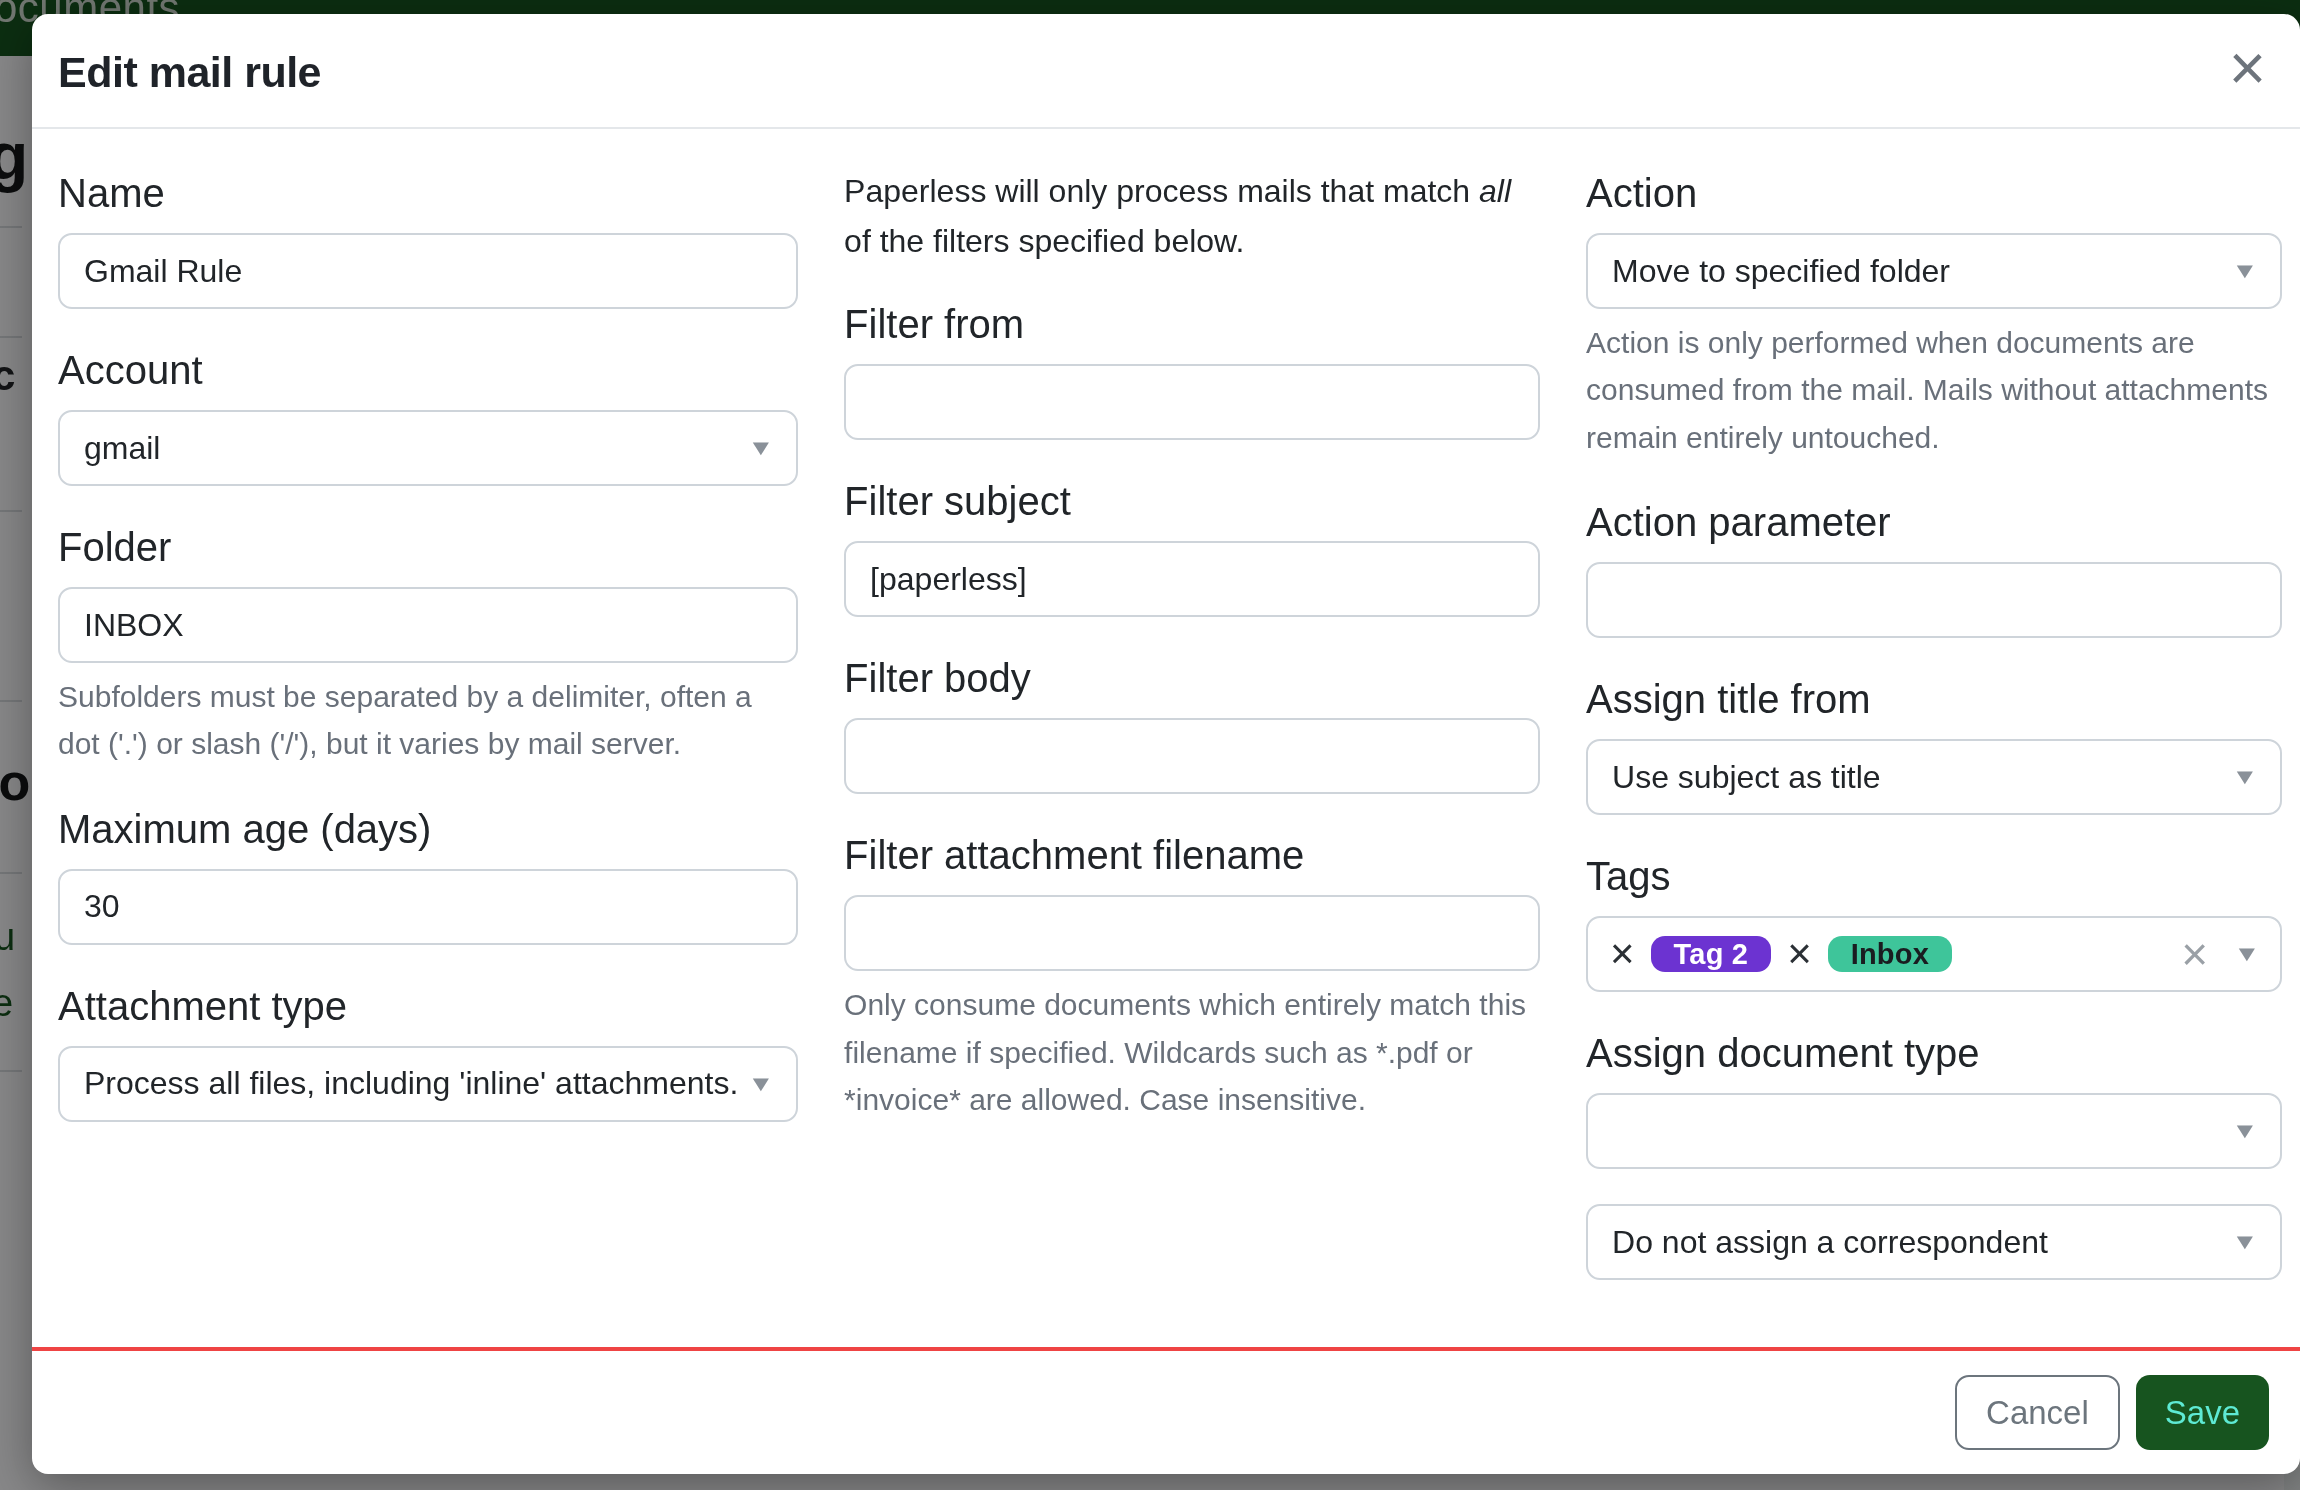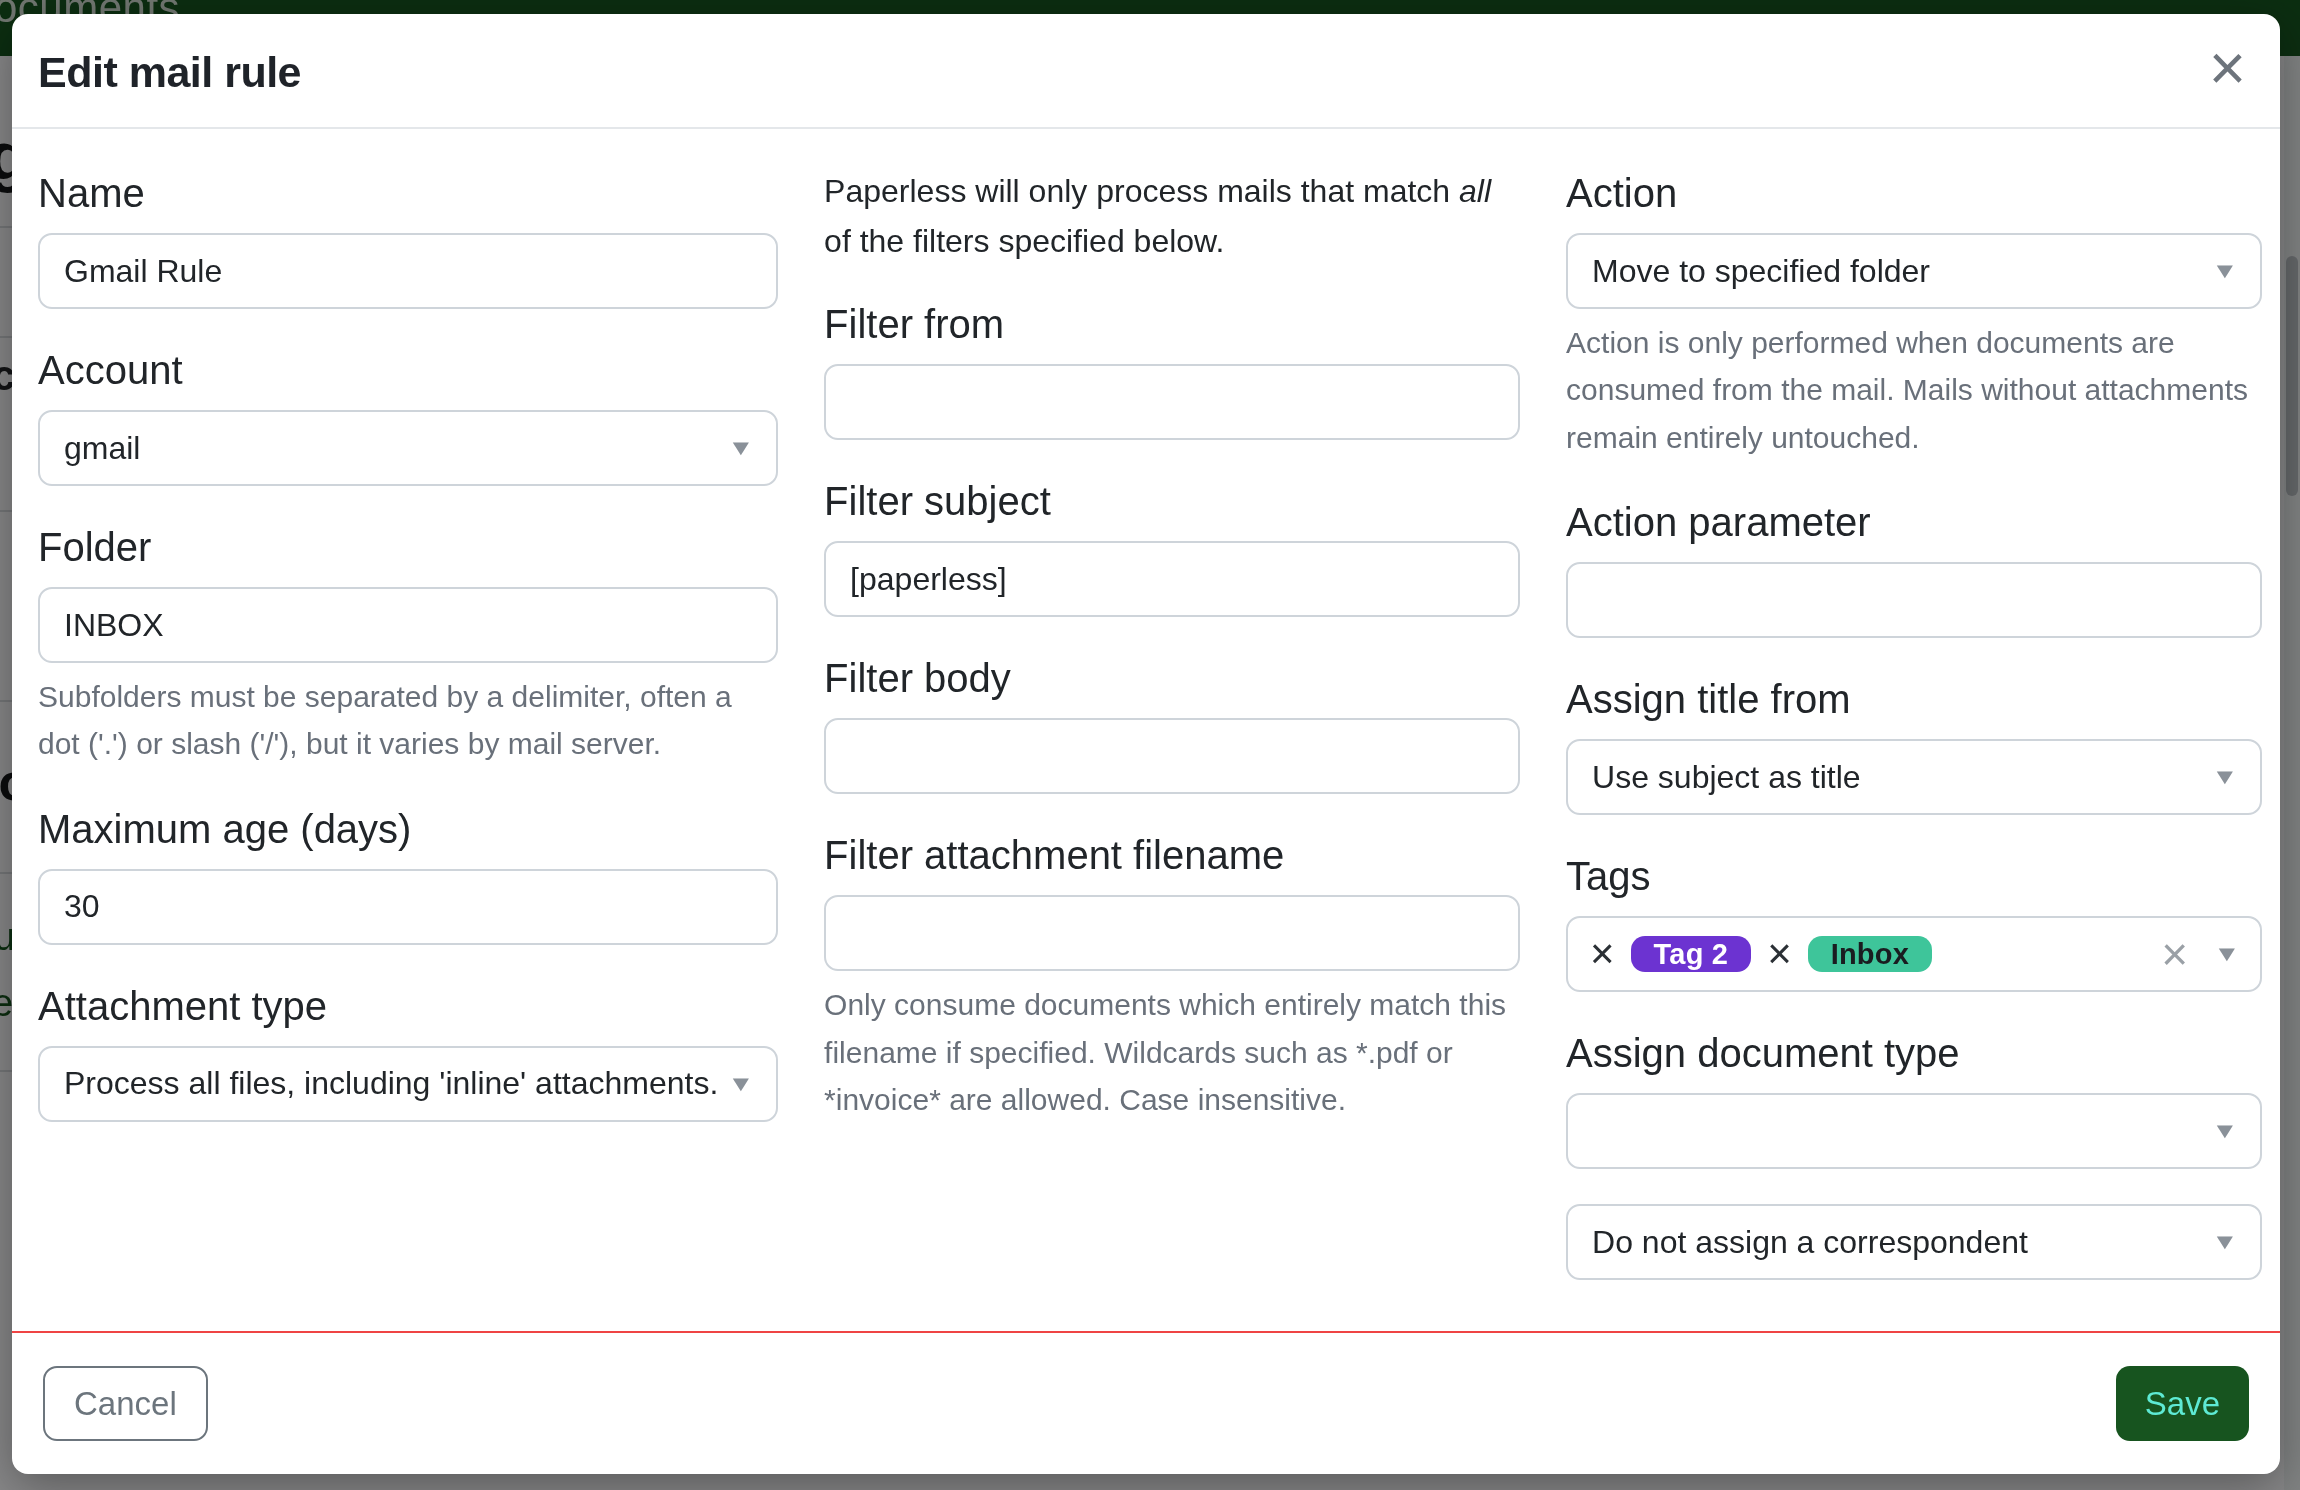--- a/index.html
+++ b/index.html
@@ -22,21 +22,21 @@
   .frag-line { position:absolute; left:0; width:22px; height:2px; background:#d6d9dc; }
   .page-scrollbar-track { position:absolute; right:0; top:56px; width:16px; height:1434px; background:#eceeef; }
   .page-scrollbar-thumb { position:absolute; right:2px; top:200px; width:12px; height:240px; background:#b8bdc2; border-radius:6px; }
 
   
   .backdrop { position:absolute; inset:0; z-index:1; background:rgba(0,0,0,0.45); }
 
   
   .modal {
     position:absolute; z-index:2;
-    left:12px; top:14px; width:2268px; height:1460px;
+    left:32px; top:14px; width:2268px; height:1460px;
     background:#ffffff; border-radius:16px;
     box-shadow:0 12px 48px rgba(0,0,0,0.35);
     display:flex; flex-direction:column; overflow:hidden;
   }
   .modal-header {
     position:relative; flex:0 0 auto;
     padding:34px 26px 30px 26px;
     border-bottom:2px solid #e4e7ea;
   }
   .modal-title { font-size:43px; font-weight:700; color:#1f2329; letter-spacing:-0.5px; }
@@ -47,23 +47,23 @@
     font-family:"Liberation Sans", sans-serif;
   }
   .modal-body {
     flex:1 1 auto;
     padding:38px 18px 40px 26px;
     display:grid; grid-template-columns:1fr 1fr 1fr; column-gap:46px;
     align-content:start;
   }
   .modal-footer {
     flex:0 0 auto;
-    border-top:2px solid #ef4444;
-    display:flex; justify-content:space-between; align-items:center; gap:16px;
-    padding:33px 31px;
+    border-top:4px solid #ef4444;
+    display:flex; justify-content:flex-end; align-items:center; gap:16px;
+    padding:24px 31px;
   }
 
   
   .group { margin-bottom:35px; }
   .field-label { display:block; font-size:40px; line-height:1.3; color:#212529; margin-bottom:14px; }
   .control {
     width:100%; height:76px;
     border:2px solid #ced4da; border-radius:14px; background:#fff;
     font-size:32px; color:#212529;
     font-family:"Liberation Sans", sans-serif;

